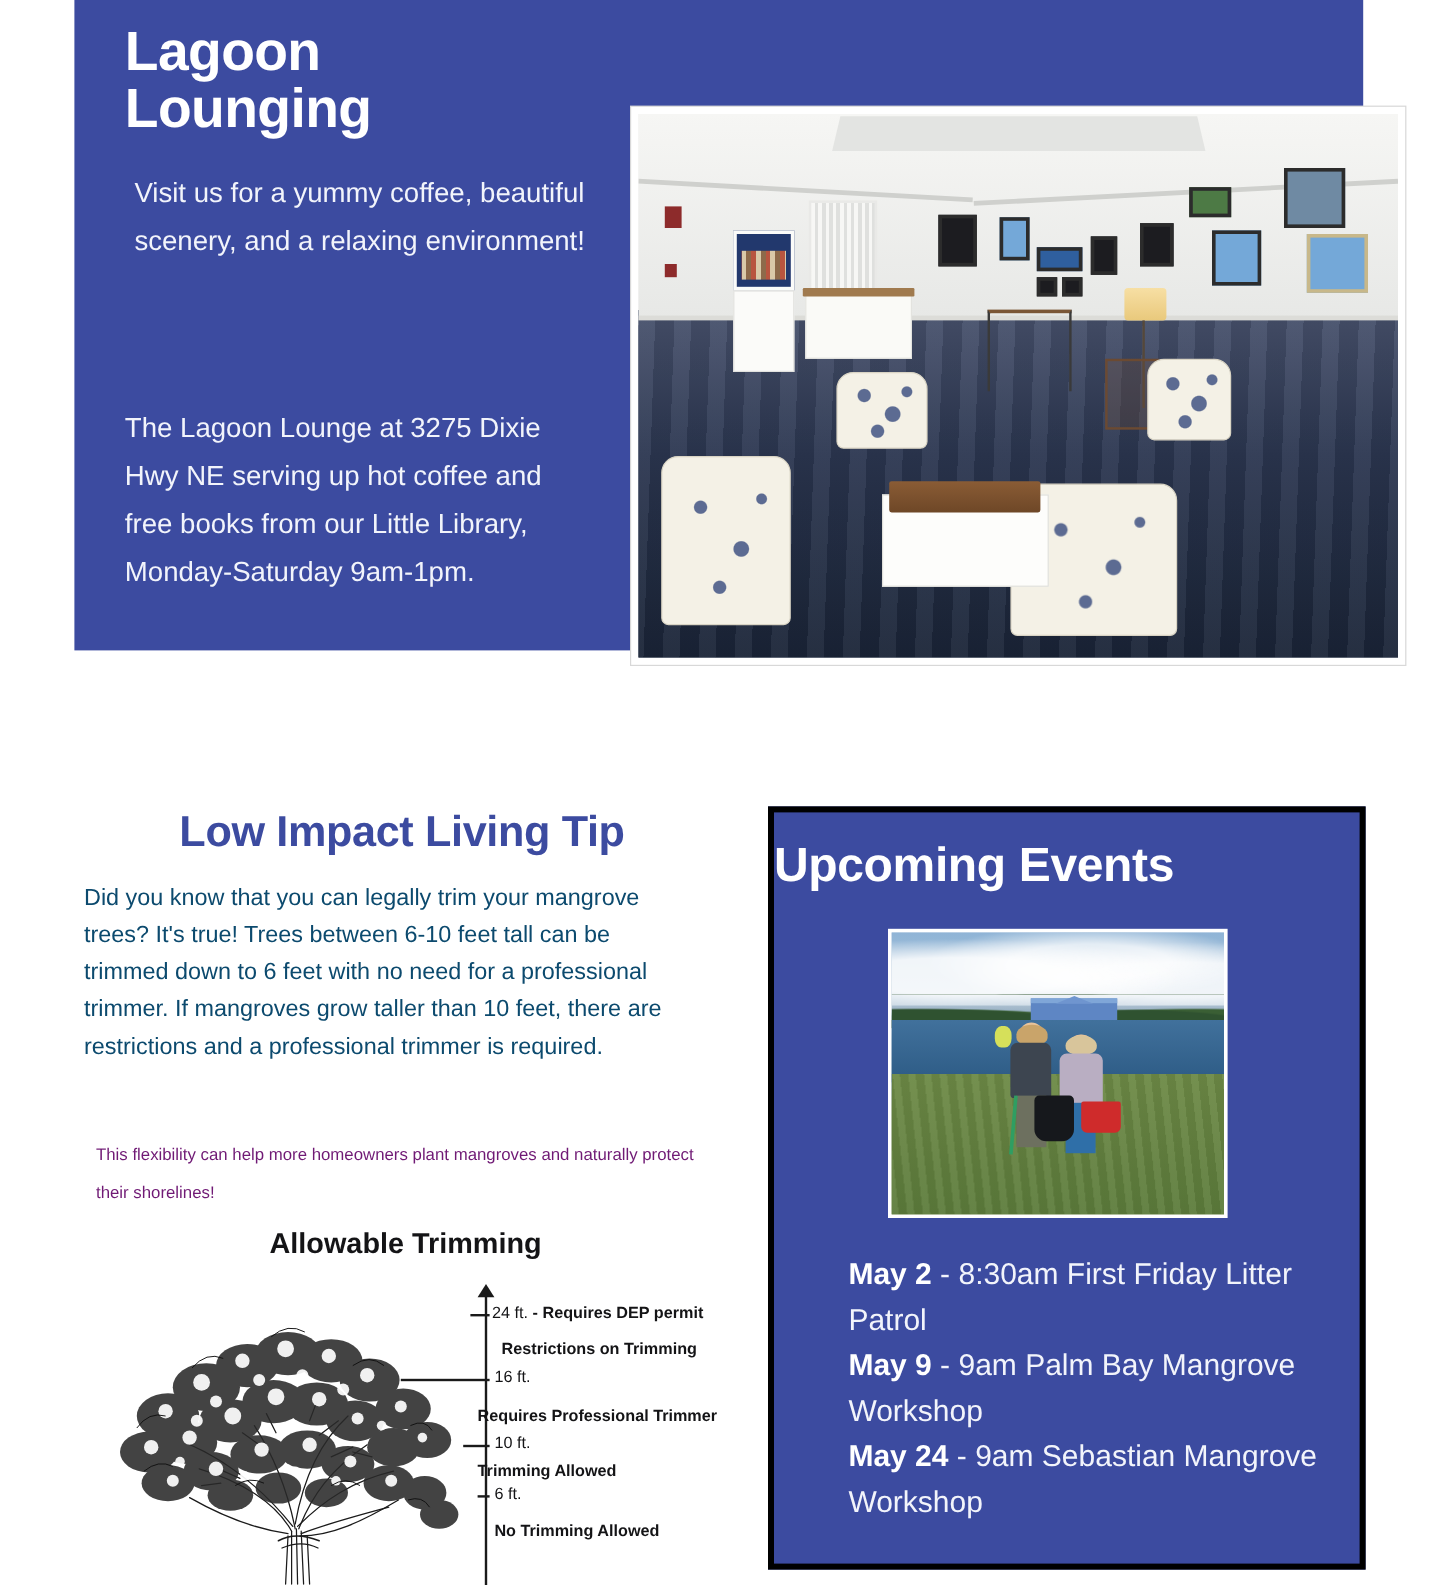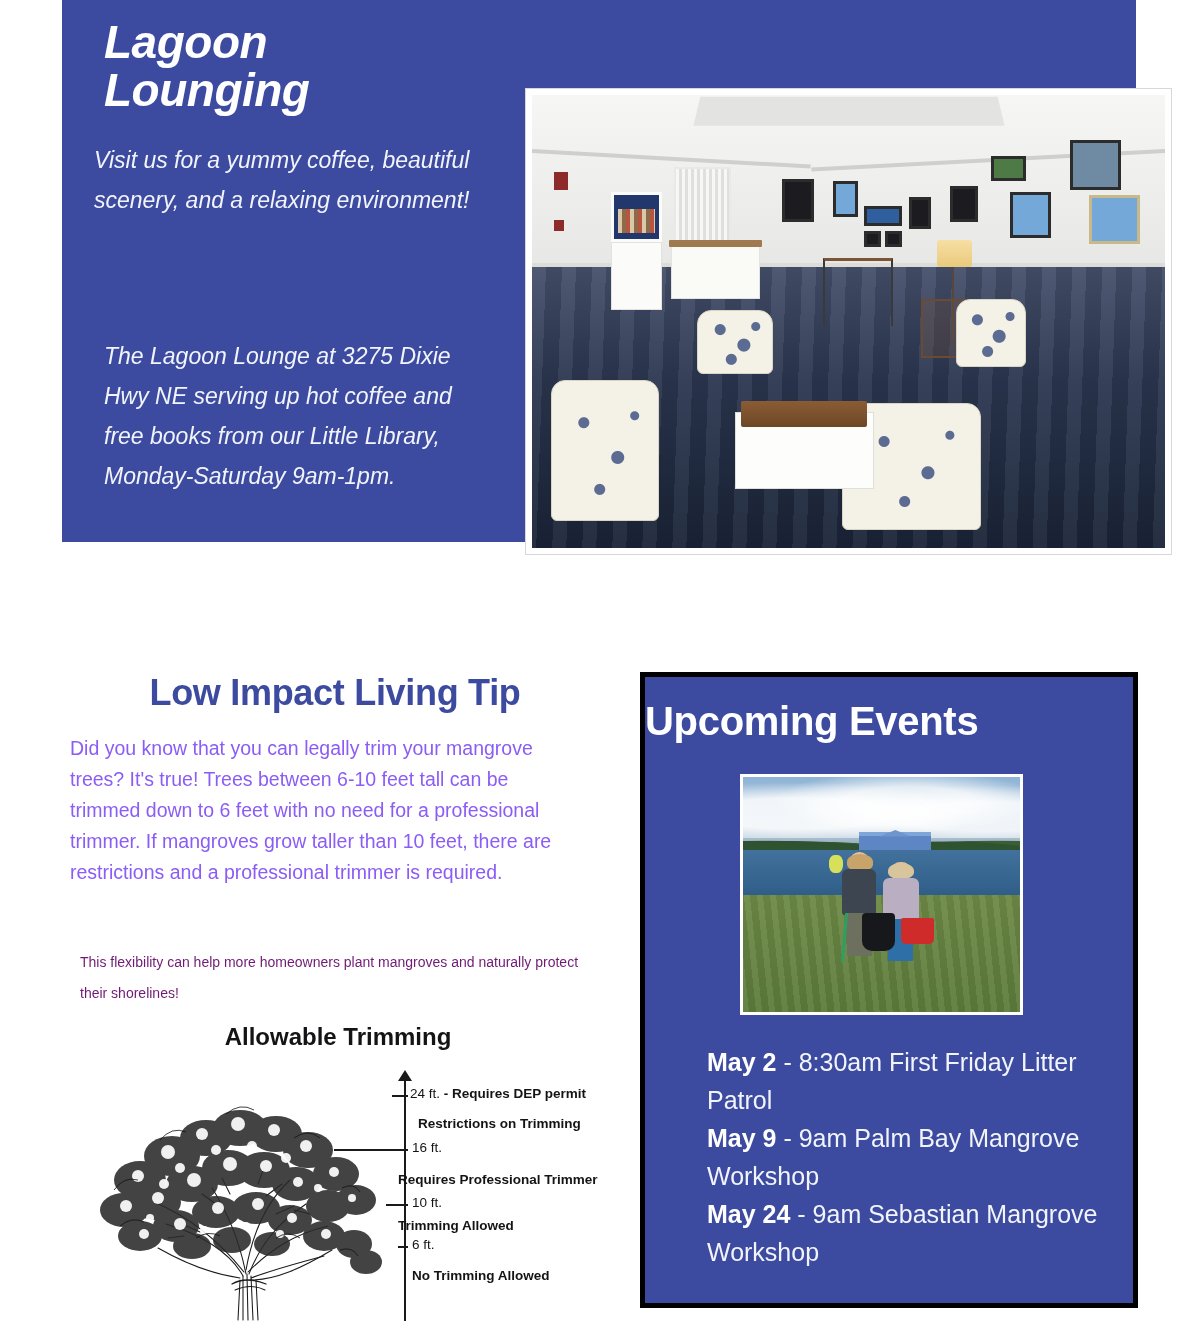--- a/index.html
+++ b/index.html
@@ -8,29 +8,28 @@
     background: #ffffff;
     font-family: "Liberation Sans", sans-serif;
     overflow: hidden;
   }
   .page { position: relative; width: 1200px; height: 1321px; background: #fff; }
 
   
   .banner {
     position: absolute; left: 62px; top: 0; width: 1074px; height: 542px;
     background: #3c4ba0;
-    font-style: italic;
   }
   .banner-title {
     position: absolute; left: 42px; top: 18px; width: 400px;
     color: #ffffff; font-weight: 700; font-size: 46px; line-height: 1.05;
     letter-spacing: -0.5px;
   }
   .banner-p1 {
-    position: absolute; left: 32px; top: 140px; width: 380px;
+    position: absolute; left: 50px; top: 140px; width: 380px;
     color: #f2f4fb; font-size: 23px; line-height: 40px; font-weight: 400;
   }
   .banner-p2 {
     position: absolute; left: 42px; top: 336px; width: 390px;
     color: #f2f4fb; font-size: 23px; line-height: 40px; font-weight: 400;
   }
 
   
   .lounge-frame {
     position: absolute; left: 464px; top: 89px; width: 645px; height: 465px;
@@ -131,21 +130,21 @@
   .redbox.s{ top:27.5%; height:2.6%; width:1.6%;}
 
   
   .lil-heading {
     position: absolute; left: 100px; top: 672px; width: 470px;
     text-align: center; color: #3c4ba0; font-size: 36px; font-weight: 700;
     letter-spacing: -0.3px;
   }
   .lil-p1 {
     position: absolute; left: 70px; top: 733px; width: 500px;
-    color: #8b5cf6; font-size: 19.5px; line-height: 31px;
+    color: #0c4a6e; font-size: 19.5px; line-height: 31px;
   }
   .lil-p2 {
     position: absolute; left: 80px; top: 947px; width: 500px;
     color: #701a75; font-size: 14px; line-height: 31px;
   }
   .allow-heading {
     position: absolute; left: 70px; top: 1023px; width: 536px;
     text-align: center; color: #141416; font-size: 24px; font-weight: 700;
   }
 

